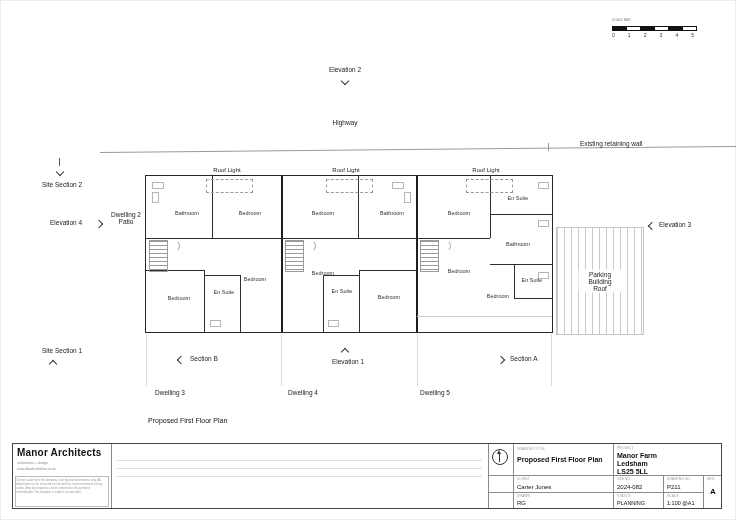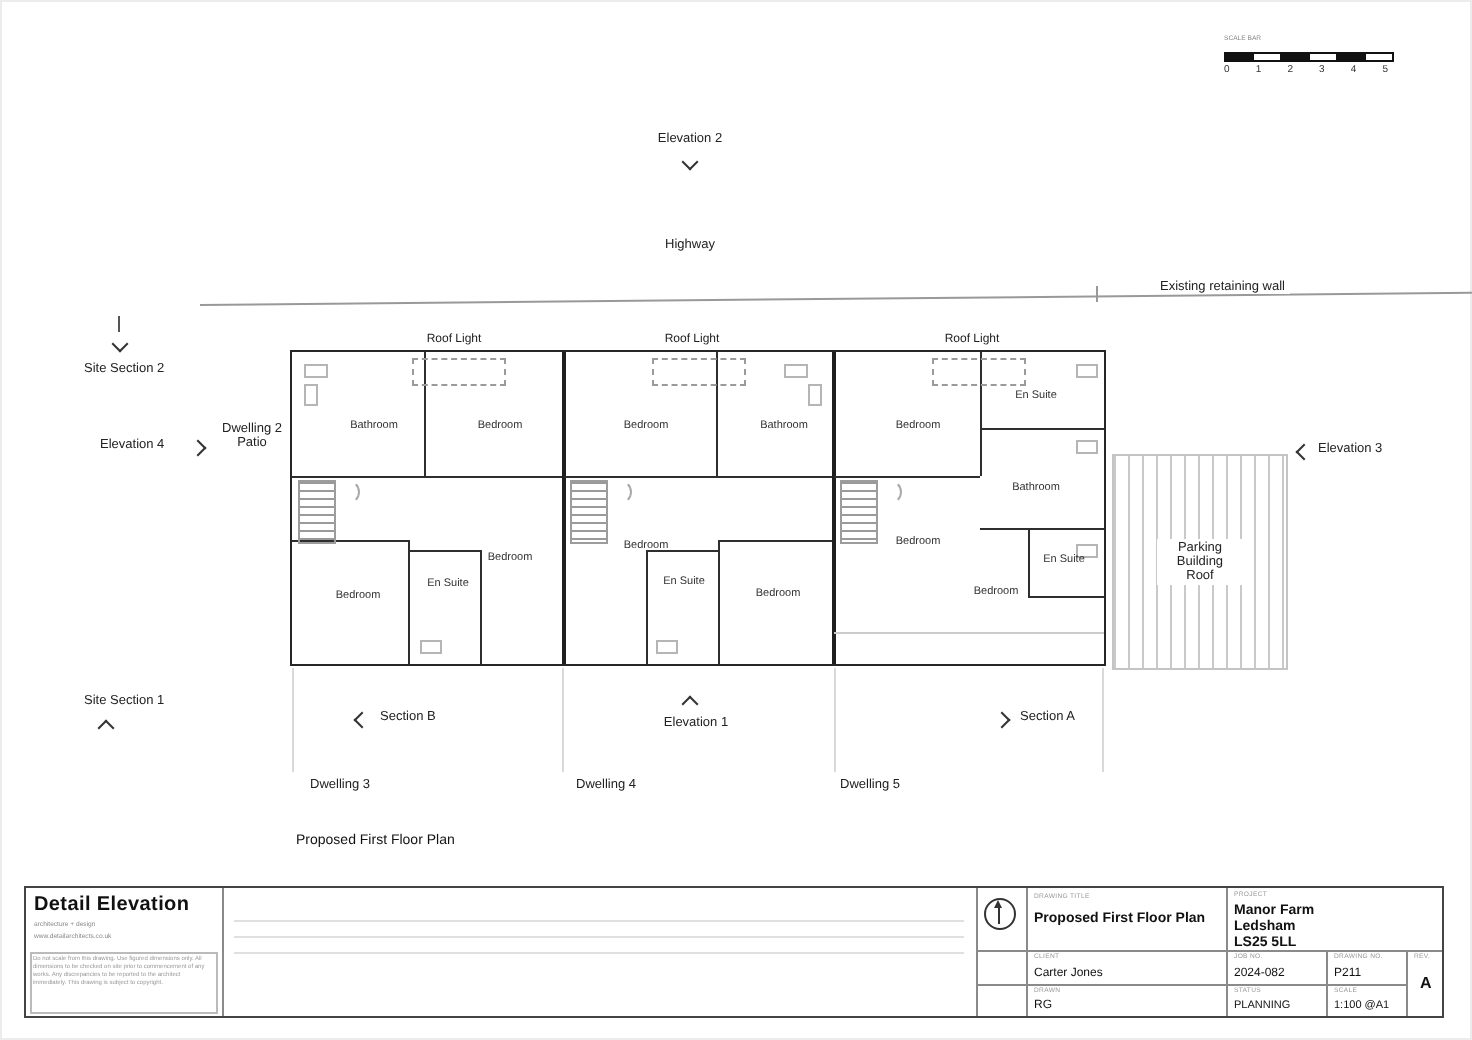--- a/index.html
+++ b/index.html
@@ -187,21 +187,21 @@
   <span class="chev right" style="left:498px;top:357px;"></span>
   <div class="lab" style="left:510px;top:355px;">Section A</div>
 
   <div class="lab" style="left:155px;top:389px;">Dwelling 3</div>
   <div class="lab" style="left:288px;top:389px;">Dwelling 4</div>
   <div class="lab" style="left:420px;top:389px;">Dwelling 5</div>
 
   <div class="caption" style="left:148px;top:417px;">Proposed First Floor Plan</div>
 
   <div class="tb">
-    <div class="firm">Detail Elevation</div>
+    <div class="firm">Manor Architects</div>
     <div class="micro" style="position:absolute;left:4px;top:17px;">architecture + design</div>
     <div class="micro" style="position:absolute;left:4px;top:23px;">www.detailarchitects.co.uk</div>
     <div class="discl">
       <div class="txt" style="white-space:normal;">Do not scale from this drawing. Use figured dimensions only. All dimensions to be checked on site prior to commencement of any works. Any discrepancies to be reported to the architect immediately. This drawing is subject to copyright.</div>
     </div>
 
     <div class="vline" style="left:98px;top:0;height:64px;"></div>
     <div class="revrow" style="left:104px;top:16px;width:365px;"></div>
     <div class="revrow" style="left:104px;top:24px;width:365px;"></div>
     <div class="revrow" style="left:104px;top:32px;width:365px;"></div>

